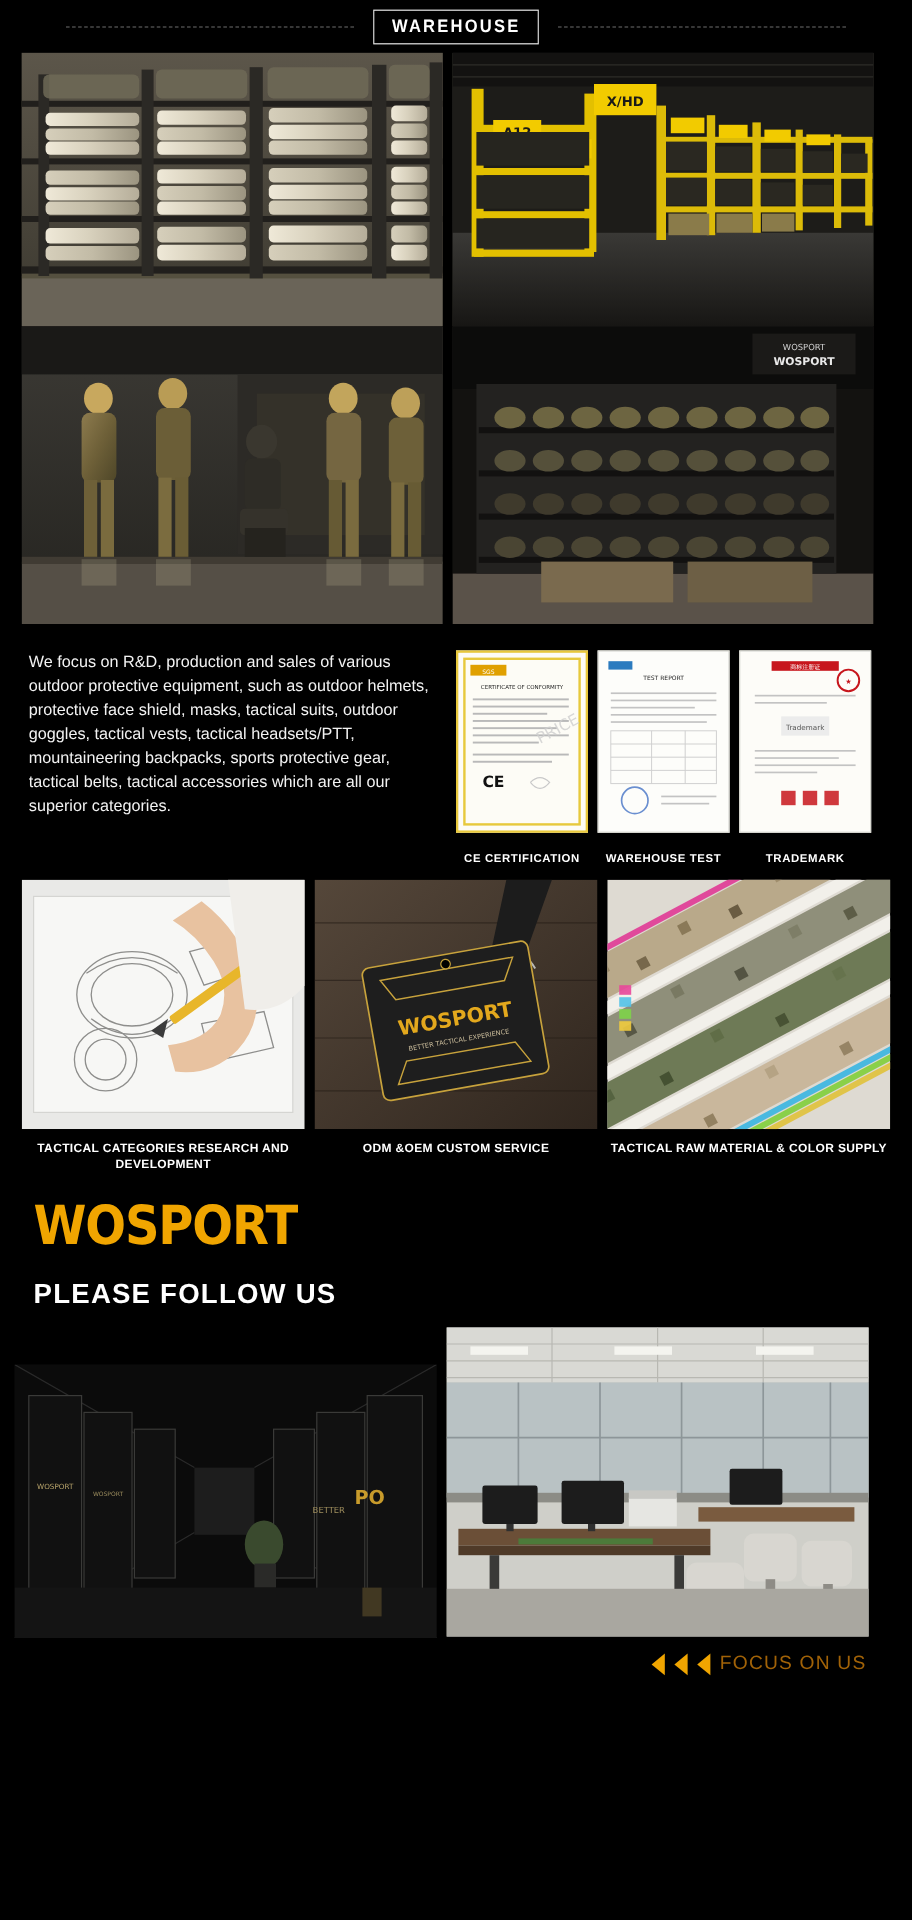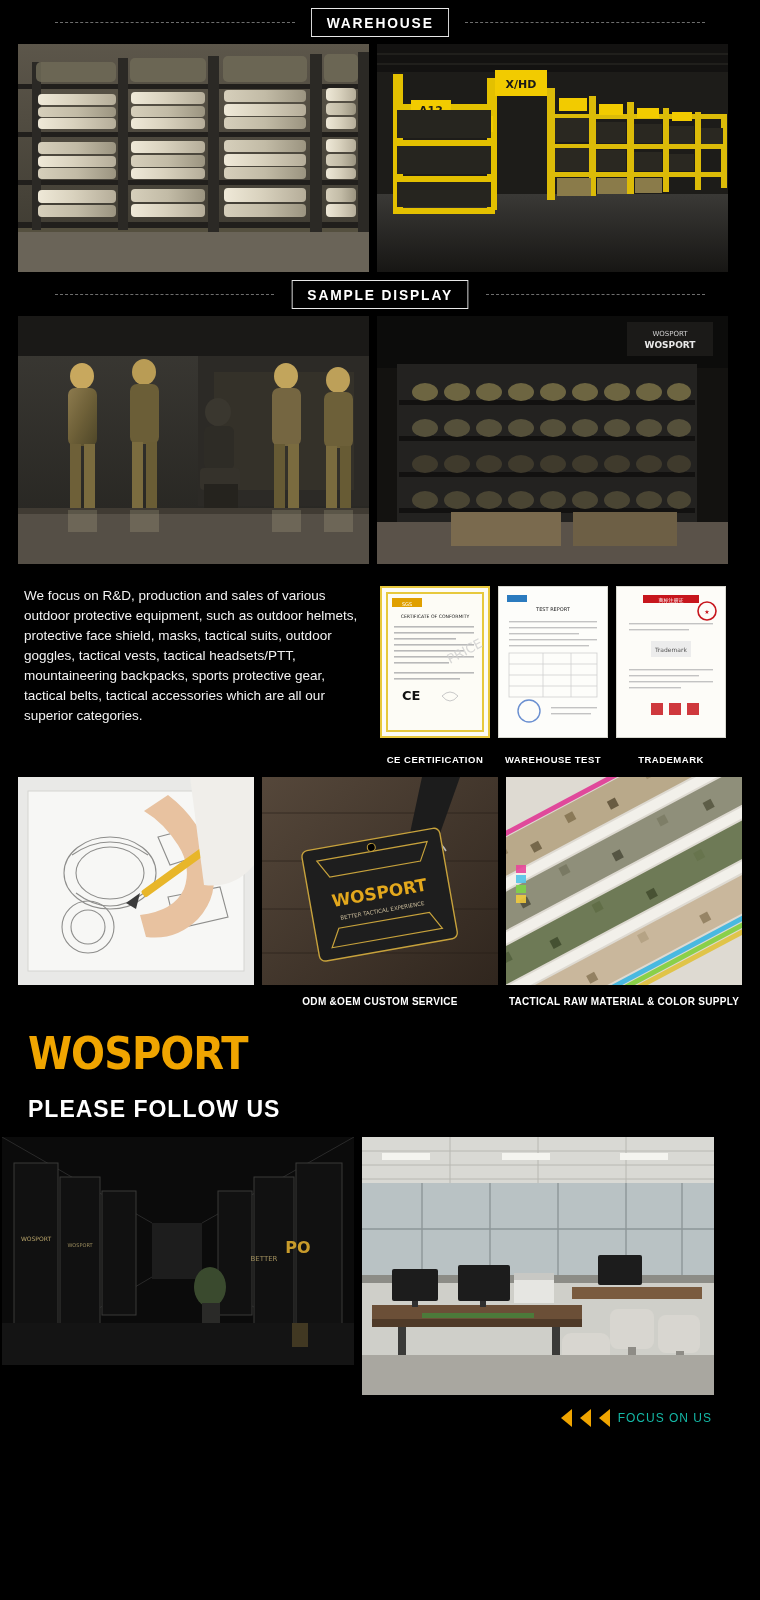--- a/index.html
+++ b/index.html
@@ -118,30 +118,30 @@
     display: inline-block;
   }
   .follow {
     font-size: 23px;
     font-weight: bold;
     letter-spacing: 1px;
     margin-top: 20px;
     color: #fff;
   }
 
-  .bottom-row { display:flex; gap: 8px; padding: 14px 18px 0 2px; align-items: flex-start; }
+  .bottom-row { display:flex; gap: 8px; padding: 14px 18px 0 12px; align-items: center; }
   .bl { width: 352px; height: 228px; background:#0a0a0a; position:relative; overflow:hidden; }
   .br-wrap { width: 352px; }
   .br { width: 352px; height: 258px; background:#3a3a38; position:relative; overflow:hidden; }
   .focus {
     display:flex; align-items:center; justify-content:flex-end;
     gap: 8px; margin-top: 14px; padding-right: 2px;
   }
   .focus .tri { width:0;height:0;border-top:9px solid transparent;border-bottom:9px solid transparent;border-right:11px solid #f0a500; }
-  .focus .txt { font-size: 12px; letter-spacing: 1px; color:#14b8a6; }
+  .focus .txt { font-size: 16px; letter-spacing: 1px; color:#a16207; }
 </style>
 </head>
 <body>
 
 <div class="page">
 
 
   <div class="sec-title">
     <span class="rule"></span>
     <span class="label">WAREHOUSE</span>
@@ -302,25 +302,20 @@
         <g fill="#f2cb00">
           <rect x="182" y="54" width="28" height="13"></rect>
           <rect x="222" y="60" width="24" height="11"></rect>
           <rect x="260" y="64" width="22" height="10"></rect>
           <rect x="295" y="68" width="20" height="9"></rect>
         </g>
       </svg>
     </div>
   </div>
 
-  <div class="sec-title">
-    <span class="rule"></span>
-    <span class="label">SAMPLE DISPLAY</span>
-    <span class="rule"></span>
-  </div>
 
   <div class="row">
     <div class="imgbox sd-left">
       <svg width="351" height="248" viewBox="0 0 351 248">
         <defs>
           <linearGradient id="wall2" x1="0" y1="0" x2="0" y2="1">
             <stop offset="0%" stop-color="#3c3a35"></stop>
               <stop offset="100%" stop-color="#24231f"></stop>
           </linearGradient>
           <linearGradient id="camo" x1="0" y1="0" x2="1" y2="1">
@@ -556,20 +551,21 @@
             <path d="M140 60 l46 -12 l10 26 l-44 14 z"></path>
             <path d="M150 120 l52 -10 l8 30 l-52 12 z"></path>
           </g>
 
           <path d="M150 18 q34 26 44 66 q8 34 -14 58 q-22 22 -52 18 l-6 -22 q34 -4 44 -26 q8 -22 -6 -44 q-14 -22 -34 -34 z" fill="#e8c2a0"></path>
           <rect x="118" y="92" width="74" height="8" rx="2" transform="rotate(-36 155 96)" fill="#e8b62a"></rect>
           <polygon points="108,126 122,116 118,132" fill="#3b3b3b"></polygon>
           <path d="M172 0 h64 v88 q-20 24 -50 20 z" fill="#f0eeea"></path>
         </svg>
       </div>
+      <div class="cap">TACTICAL CATEGORIES RESEARCH AND DEVELOPMENT</div>
     </div>
 
     <div class="feat">
       <div class="pic">
         <svg width="236" height="208" viewBox="0 0 236 208">
           <defs>
             <linearGradient id="wood" x1="0" y1="0" x2="1" y2="1">
               <stop offset="0%" stop-color="#55473a"></stop>
                 <stop offset="100%" stop-color="#30261e"></stop>
             </linearGradient>

